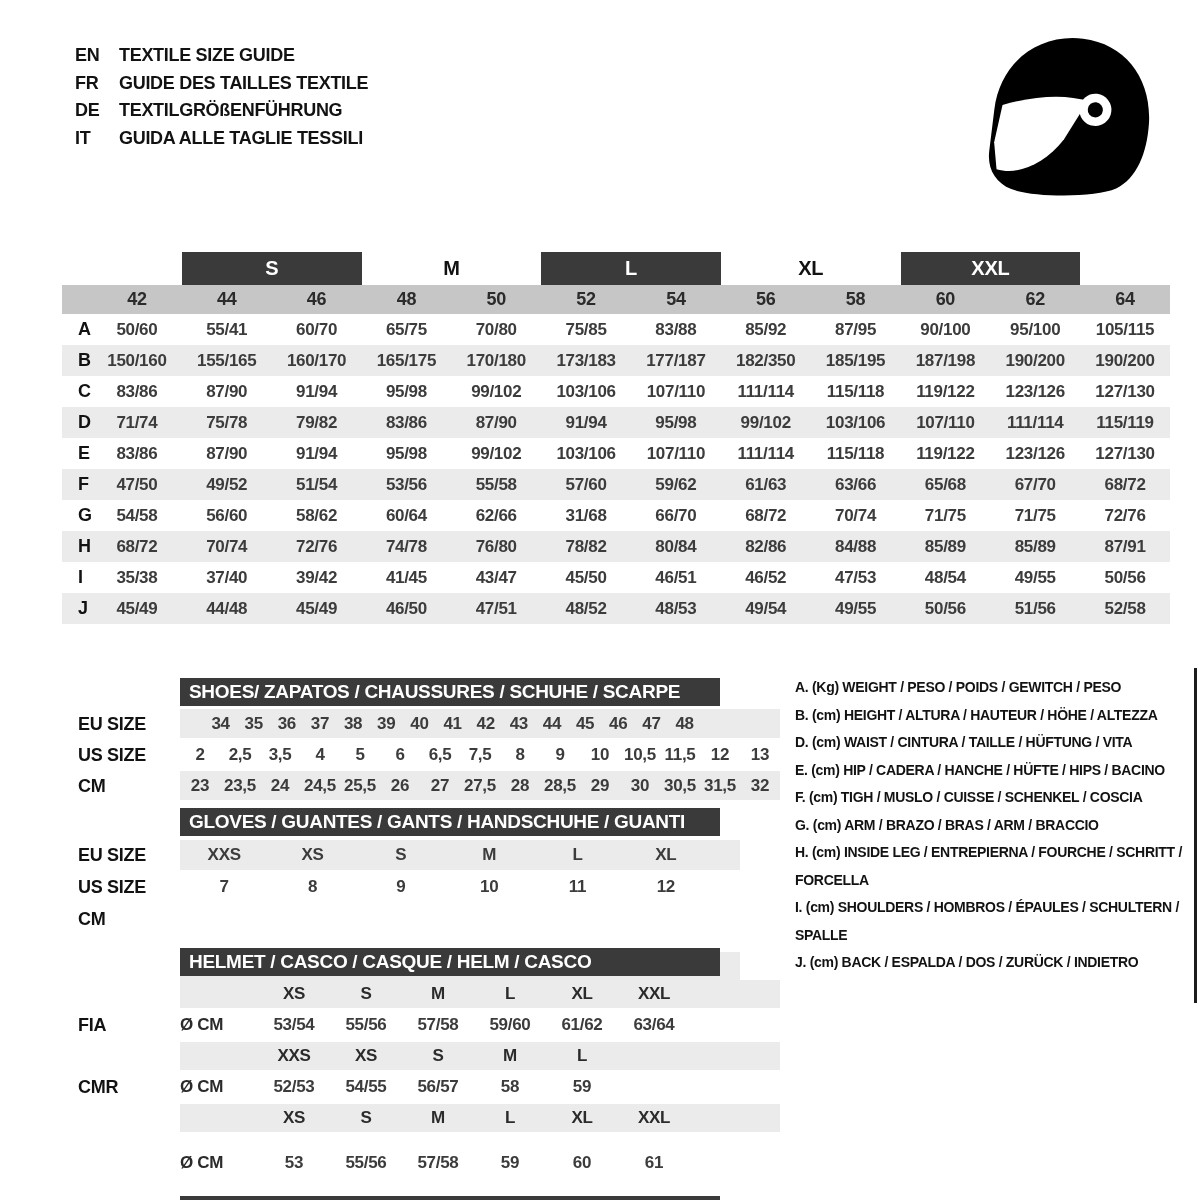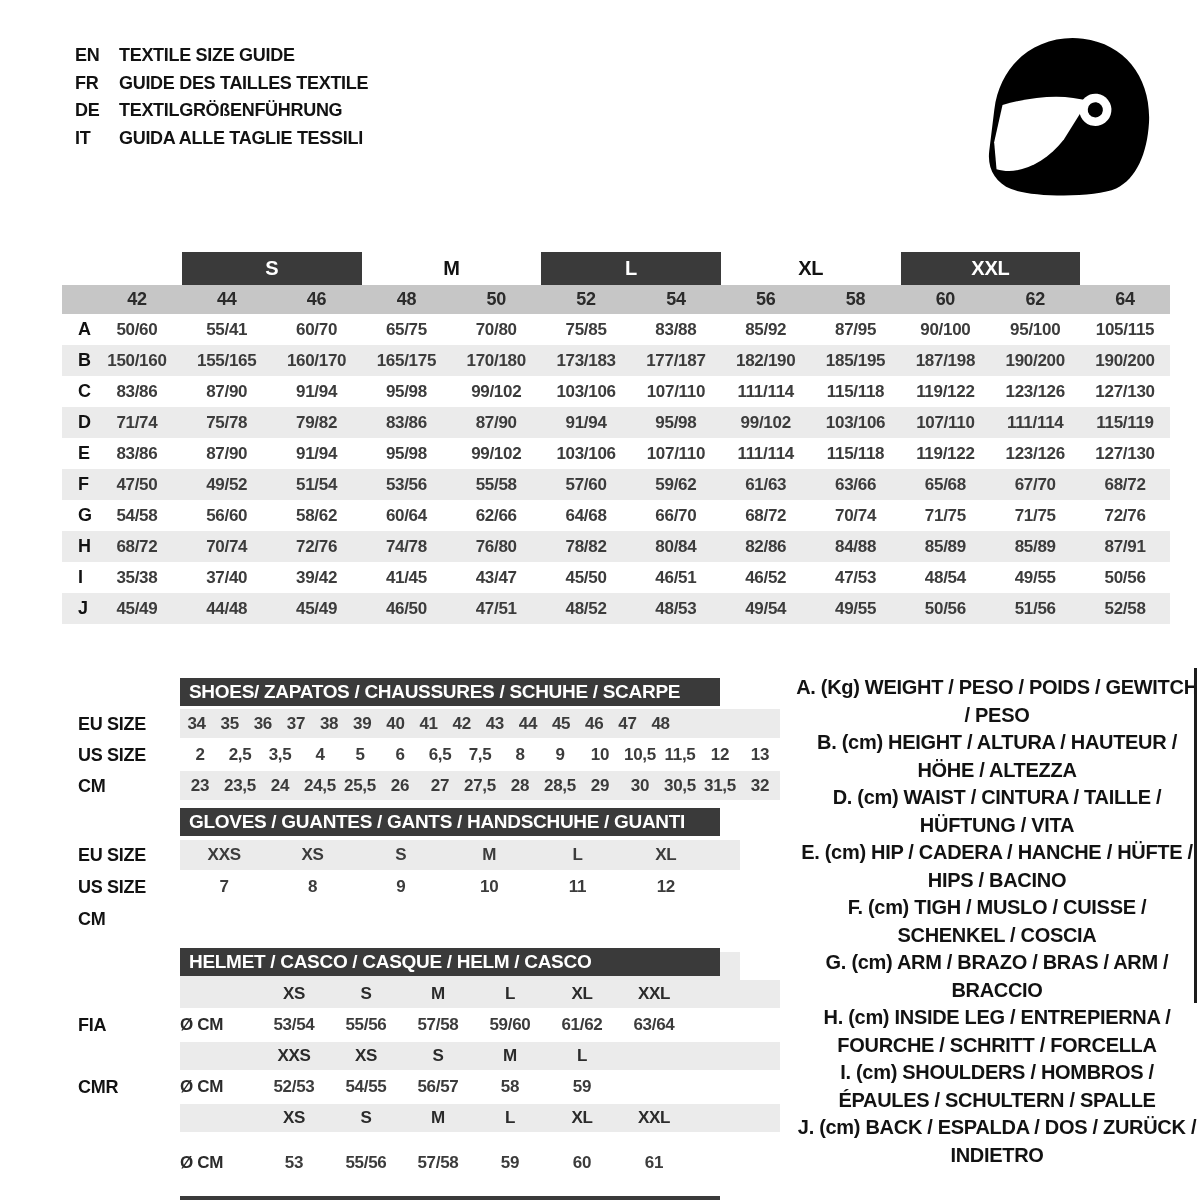--- a/index.html
+++ b/index.html
@@ -33,22 +33,22 @@
   
   .side-label { position:absolute; left:78px; font-size:18px; color:#121212; line-height:30px; }
   .srow { position:absolute; left:180px; display:flex; }
   .srow.striped { background:#ebebeb; }
   .srow .cell { flex:1; text-align:center; font-size:17px; }
   .h-stripe { position:absolute; left:180px; width:600px; background:#ebebeb; }
   .h-inner { position:absolute; left:180px; width:510px; display:flex; }
   .h-inner .unit { width:78px; text-align:left; font-size:17px; color:#2b2b2b; }
   .h-inner .cell { flex:1; text-align:center; font-size:17px; }
   
-  .legend { position:absolute; left:795px; top:674px; width:404px; font-size:20px;
-    line-height:27.5px; color:#121212;text-align:center; }
+  .legend { position:absolute; left:795px; top:674px; width:404px; font-size:14px;
+    line-height:27.5px; color:#121212; }
   .legend-item { }
   
   .edge-line { position:absolute; left:1194px; top:668px; width:3px; height:335px; background:#1c1c1c; }
   .bottom-bar { position:absolute; left:180px; top:1196px; width:540px; height:4px; background:#3a3a3a; }
 </style>
 </head>
 <body>
 
 <div id="canvas">
 
@@ -121,21 +121,21 @@
       </div>
       <div class="t-grid-row t-row striped" style="top: 345px;">
         <span class="letter">B</span>
         <span class="cell">150/160</span>
         <span class="cell">155/165</span>
         <span class="cell">160/170</span>
         <span class="cell">165/175</span>
         <span class="cell">170/180</span>
         <span class="cell">173/183</span>
         <span class="cell">177/187</span>
-        <span class="cell">182/190</span>
+        <span class="cell">182/350</span>
         <span class="cell">185/195</span>
         <span class="cell">187/198</span>
         <span class="cell">190/200</span>
         <span class="cell">190/200</span>
       </div>
       <div class="t-grid-row t-row" style="top: 376px;">
         <span class="letter">C</span>
         <span class="cell">83/86</span>
         <span class="cell">87/90</span>
         <span class="cell">91/94</span>
@@ -194,21 +194,21 @@
         <span class="cell">67/70</span>
         <span class="cell">68/72</span>
       </div>
       <div class="t-grid-row t-row" style="top: 500px;">
         <span class="letter">G</span>
         <span class="cell">54/58</span>
         <span class="cell">56/60</span>
         <span class="cell">58/62</span>
         <span class="cell">60/64</span>
         <span class="cell">62/66</span>
-        <span class="cell">64/68</span>
+        <span class="cell">31/68</span>
         <span class="cell">66/70</span>
         <span class="cell">68/72</span>
         <span class="cell">70/74</span>
         <span class="cell">71/75</span>
         <span class="cell">71/75</span>
         <span class="cell">72/76</span>
       </div>
       <div class="t-grid-row t-row striped" style="top: 531px;">
         <span class="letter">H</span>
         <span class="cell">68/72</span>
@@ -253,21 +253,21 @@
         <span class="cell">50/56</span>
         <span class="cell">51/56</span>
         <span class="cell">52/58</span>
       </div>
     </div>
 
   <div class="section-bar" style="top:678px;">SHOES/ ZAPATOS / CHAUSSURES / SCHUHE / SCARPE</div>
   <div id="shoes-rows">
       <div class="side-label" style="top: 709px;">EU SIZE</div>
       <div class="srow striped" style="top: 709px; width: 600px; height: 29px; line-height: 29px;">
-        <div style="display: flex; width: 497px;">
+        <div style="display: flex; width: 497px; padding-left: 24px;">
           <span class="cell">34</span>
           <span class="cell">35</span>
           <span class="cell">36</span>
           <span class="cell">37</span>
           <span class="cell">38</span>
           <span class="cell">39</span>
           <span class="cell">40</span>
           <span class="cell">41</span>
           <span class="cell">42</span>
           <span class="cell">43</span>

